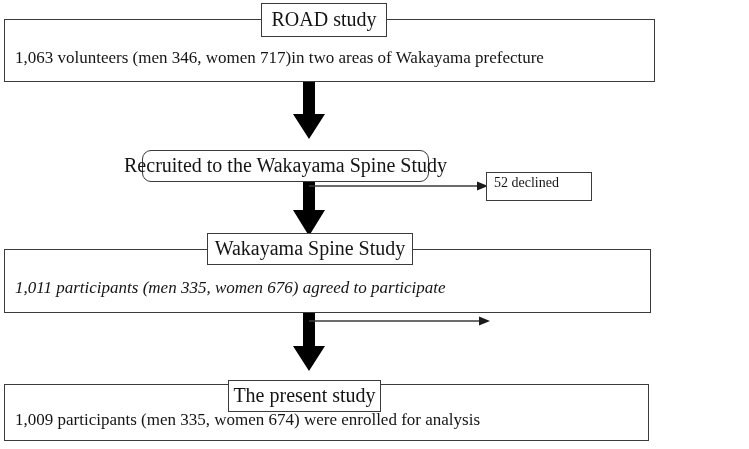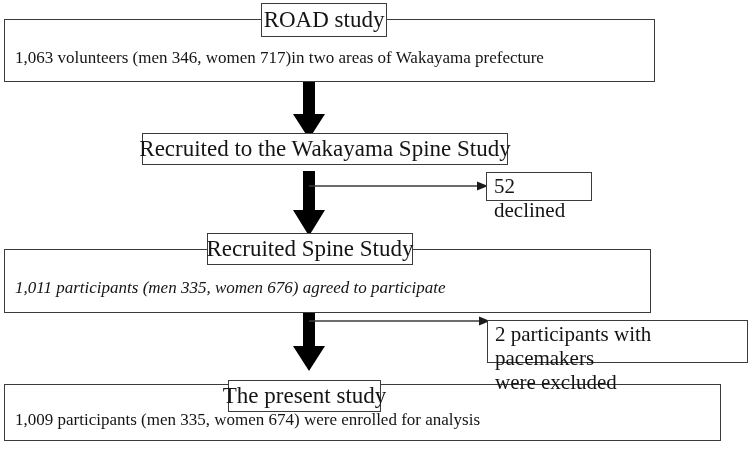--- a/index.html
+++ b/index.html
@@ -45,41 +45,41 @@
     position: absolute;
     box-sizing: border-box;
     border: 1.5px solid #3b3b3b;
     background: #ffffff;
     display: flex;
     align-items: center;
     justify-content: center;
     z-index: 5;
   }
   .label-text {
-    font-size: 23px;
+    font-size: 20px;
     line-height: 1;
     white-space: nowrap;
     color: #141414;
     padding: 0 4px;
     transform: translateY(-1px);
   }
 
   
   .note-box {
     position: absolute;
     box-sizing: border-box;
     border: 1.5px solid #3b3b3b;
     background: #ffffff;
     z-index: 4;
   }
   .note-text {
     position: absolute;
     left: 7px;
     top: 2px;
-    font-size: 21px;
+    font-size: 14px;
     line-height: 1.14;
     color: #141414;
     white-space: pre-line;
   }
 
   
   .block-arrow {
     position: absolute;
     z-index: 2;
   }
@@ -103,21 +103,21 @@
   <div class="label-box" style="left:261px; top:3px; width:126px; height:34px;">
     <span class="label-text">ROAD study</span>
   </div>
 
   <div class="block-arrow" style="left:287px; top:82px; width:44px; height:58px;">
     <svg width="44" height="58" viewBox="0 0 44 58">
       <polygon points="16,0 28,0 28,32 38,32 22,57 6,32 16,32" fill="#000000"></polygon>
     </svg>
   </div>
 
-  <div class="label-box" style="left:142px; top:133px; width:366px; height:32px;">
+  <div class="label-box" style="left:142px; top:150px; width:287px; height:32px;border-radius:9px;">
     <span class="label-text">Recruited to the Wakayama Spine Study</span>
   </div>
 
   <div class="block-arrow" style="left:287px; top:171px; width:44px; height:66px;">
     <svg width="44" height="66" viewBox="0 0 44 66">
       <polygon points="16,0 28,0 28,39 38,39 22,65 6,39 16,39" fill="#000000"></polygon>
     </svg>
   </div>
 
   <div class="branch" style="left:309px; top:178px; width:180px; height:16px;">
@@ -127,40 +127,36 @@
     </svg>
   </div>
   <div class="note-box" style="left:486px; top:172px; width:106px; height:29px;">
     <span class="note-text">52 declined</span>
   </div>
 
   <div class="box stage-box" style="left:4px; top:249px; width:647px; height:64px;font-style:italic;">
     <div class="stage-text" style="top:28px;">1,011 participants (men 335, women 676) agreed to participate</div>
   </div>
   <div class="label-box" style="left:207px; top:233px; width:206px; height:32px;">
-    <span class="label-text">Recruited Spine Study</span>
+    <span class="label-text">Wakayama Spine Study</span>
   </div>
 
   <div class="block-arrow" style="left:287px; top:313px; width:44px; height:59px;">
     <svg width="44" height="59" viewBox="0 0 44 59">
       <polygon points="16,0 28,0 28,33 38,33 22,58 6,33 16,33" fill="#000000"></polygon>
     </svg>
   </div>
 
   <div class="branch" style="left:309px; top:313px; width:182px; height:16px;">
     <svg width="182" height="16" viewBox="0 0 182 16">
       <line x1="0" y1="8" x2="173" y2="8" stroke="#3b3b3b" stroke-width="1.4"></line>
       <polygon points="181,8 170,3.5 170,12.5" fill="#1b1b1b"></polygon>
     </svg>
   </div>
-  <div class="note-box" style="left:487px; top:320px; width:261px; height:43px;">
-    <span class="note-text">2 participants with pacemakers
-were excluded</span>
-  </div>
 
-  <div class="box stage-box" style="left:4px; top:384px; width:717px; height:57px;">
+  <div class="box stage-box" style="left:4px; top:384px; width:645px; height:57px;">
     <div class="stage-text" style="top:25px;">1,009 participants (men 335, women 674) were enrolled for analysis</div>
   </div>
   <div class="label-box" style="left:228px; top:368px; width:153px; height:32px;margin-top:12px;">
     <span class="label-text">The present study</span>
   </div>
 
 </div>
 
 </body></html>

